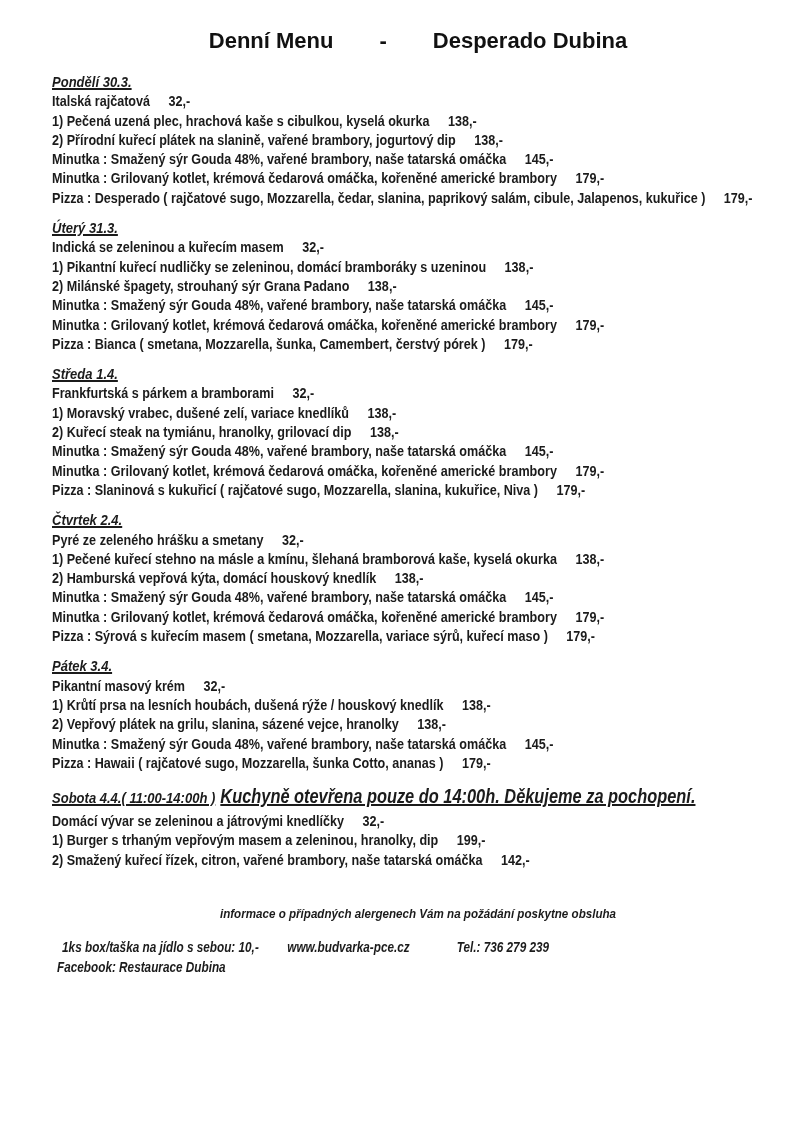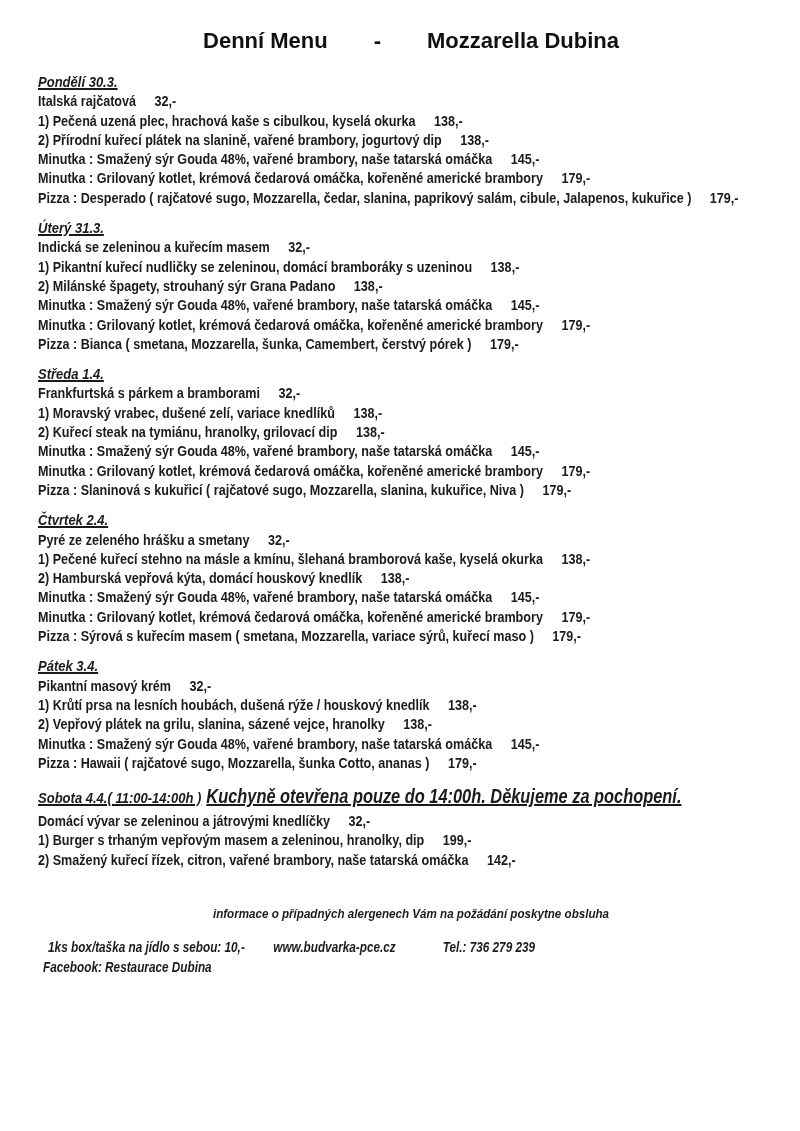--- a/index.html
+++ b/index.html
@@ -4,21 +4,21 @@
 <style>
   html, body { margin: 0; padding: 0; }
   body {
     width: 800px; height: 1131px;
     background: #ffffff;
     color: #1b1b1b;
     font-family: "Liberation Sans", sans-serif;
     font-weight: bold;
     overflow: hidden;
   }
-  .page { padding: 26px 16px 0 38px; }
+  .page { padding: 26px 16px 0 52px; }
 
   
   .cond { transform: scaleX(0.84); transform-origin: 0 50%; white-space: nowrap; }
   .cond-center { transform: scaleX(0.86); transform-origin: 50% 50%; white-space: nowrap; text-align: center; }
 
   .title {
     margin: 0 0 16px 0;
     display: flex; justify-content: center; gap: 46px;
     font-size: 22px; line-height: 30px; font-weight: bold; color: #111;
   }
@@ -58,21 +58,21 @@
   }
 </style>
 </head>
 <body>
 
 <div class="page">
 
   <h1 class="title">
     <span>Denní Menu</span>
     <span>-</span>
-    <span>Mozzarella Dubina</span>
+    <span>Desperado Dubina</span>
   </h1>
 
   <div>
   <section class="day">
     <div class="day-heading cond"><span>Pondělí 30.3.</span></div>
     <div>
   <div class="item cond"><span>Italská rajčatová</span><span class="price">32,-</span></div>
 
   <div class="item cond"><span>1) Pečená uzená plec, hrachová kaše s cibulkou, kyselá okurka</span><span class="price">138,-</span></div>
 

